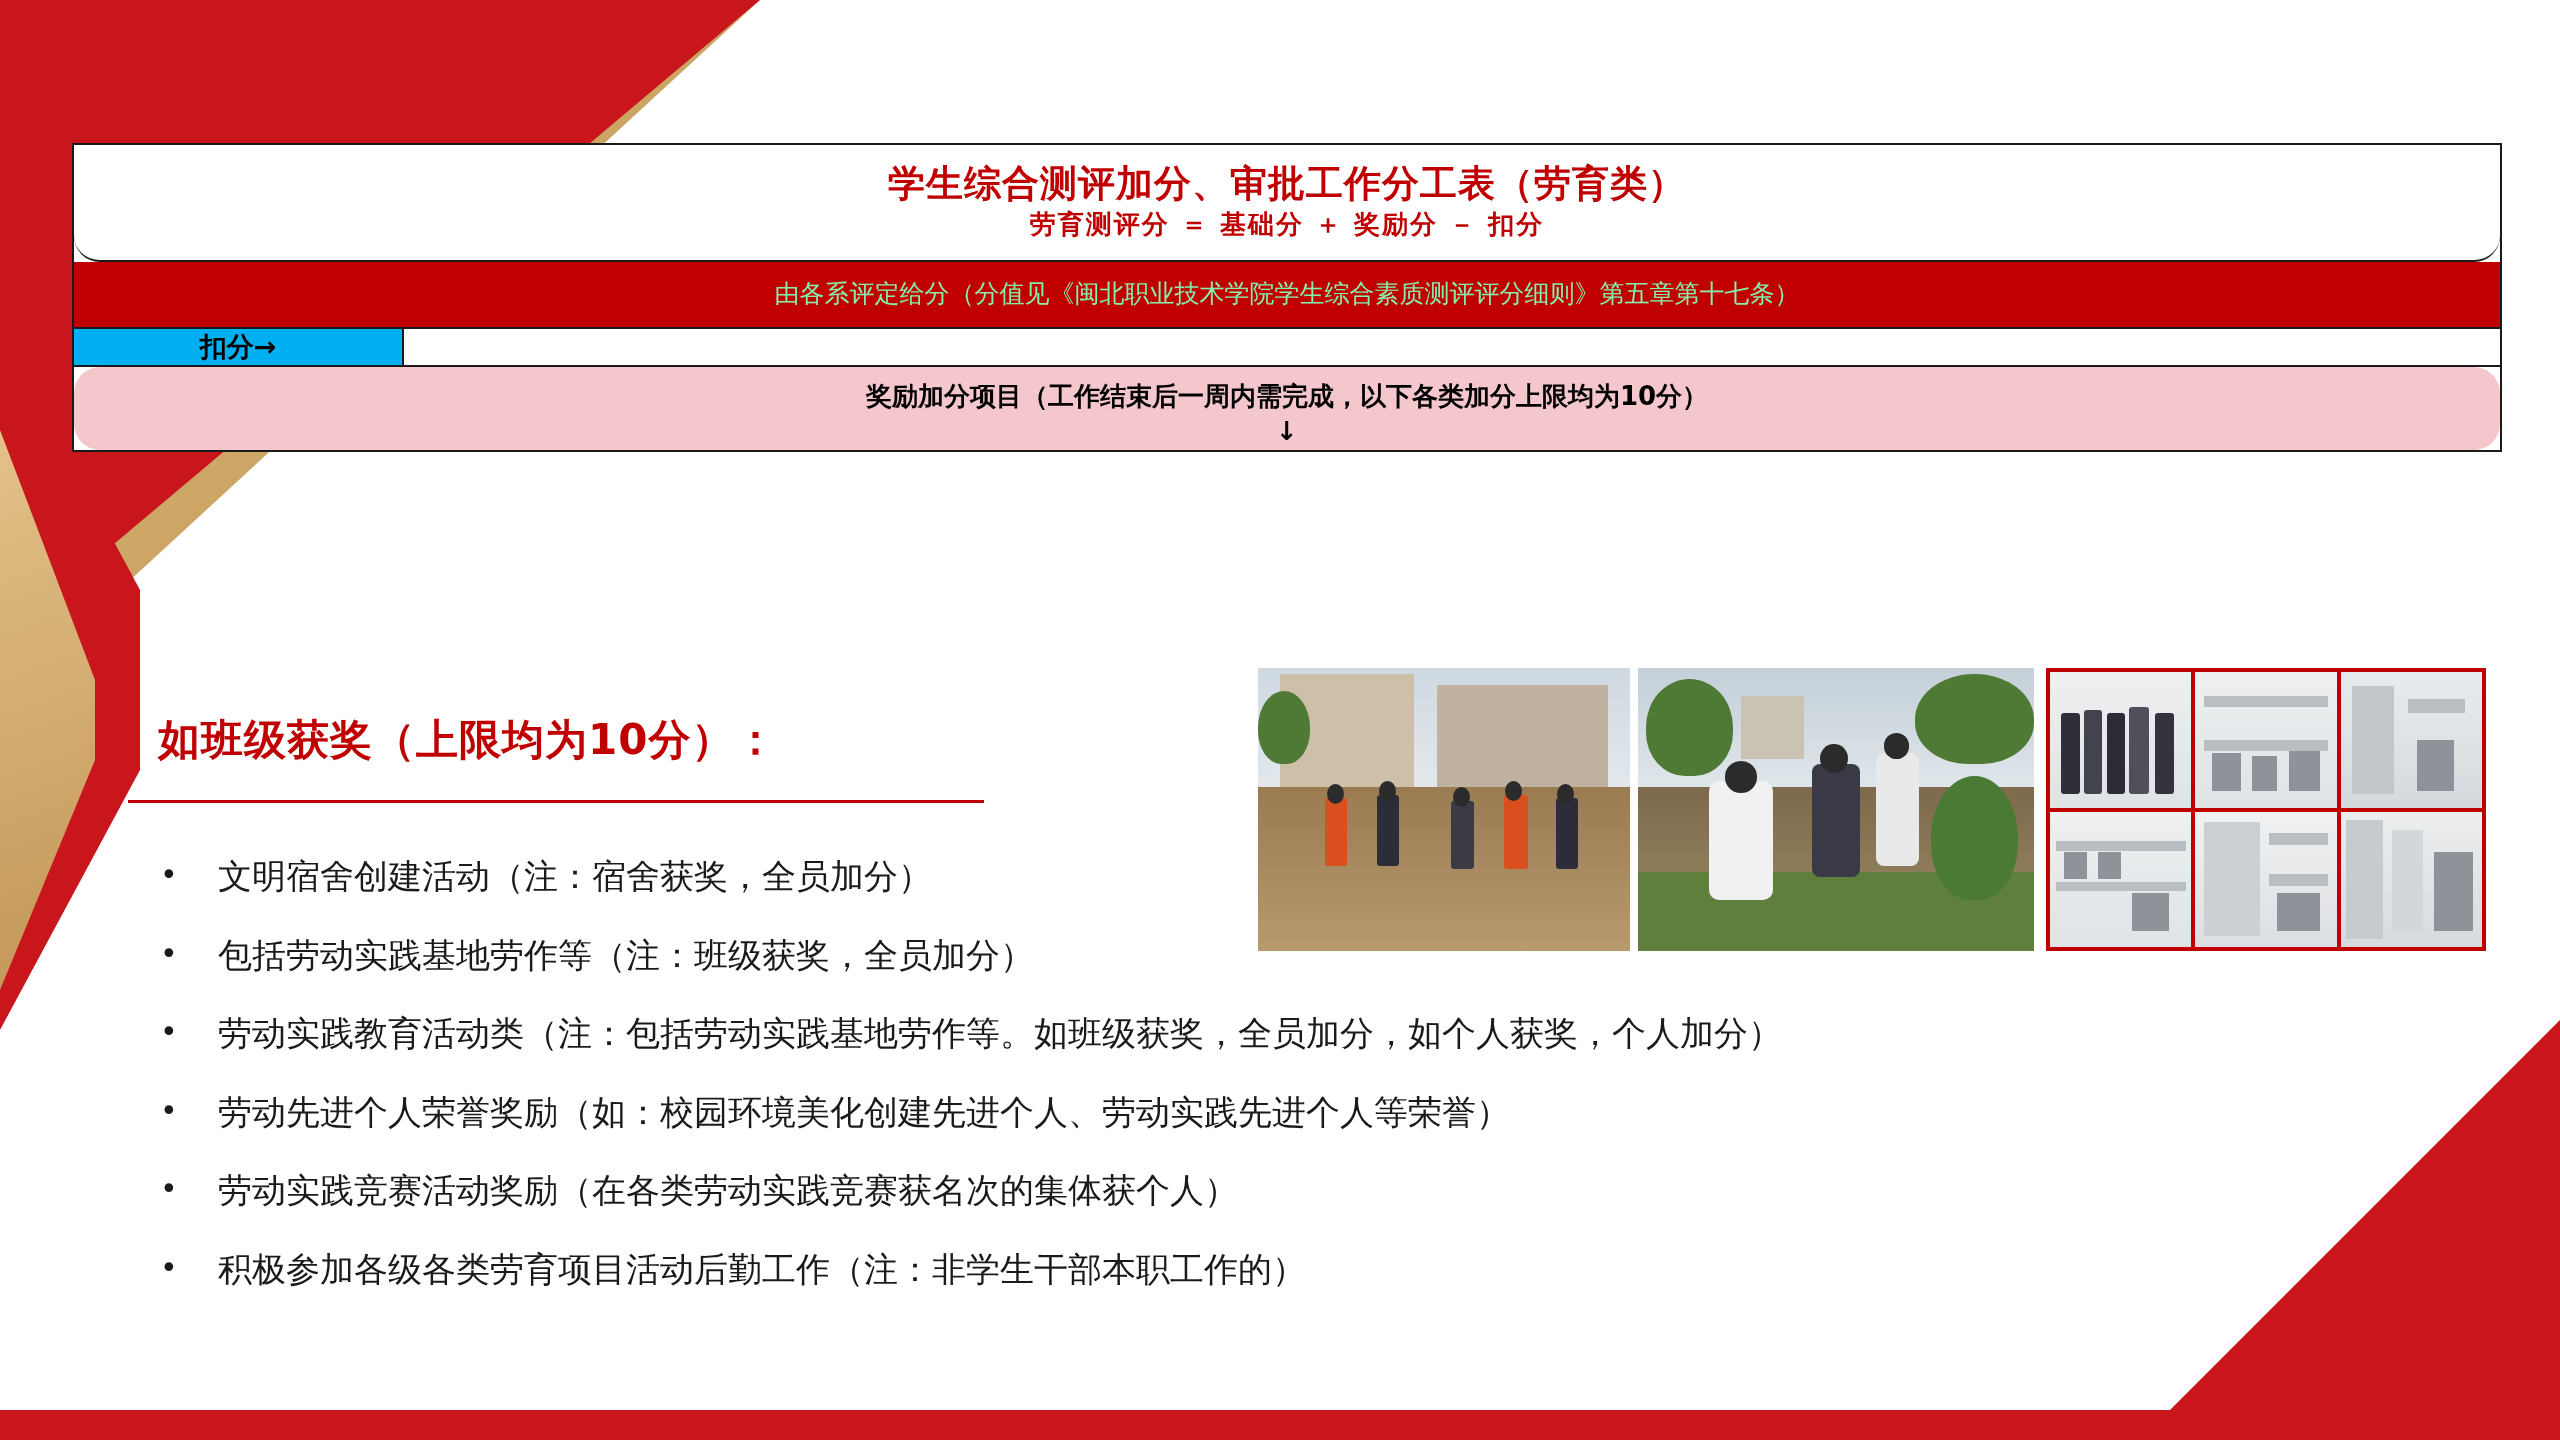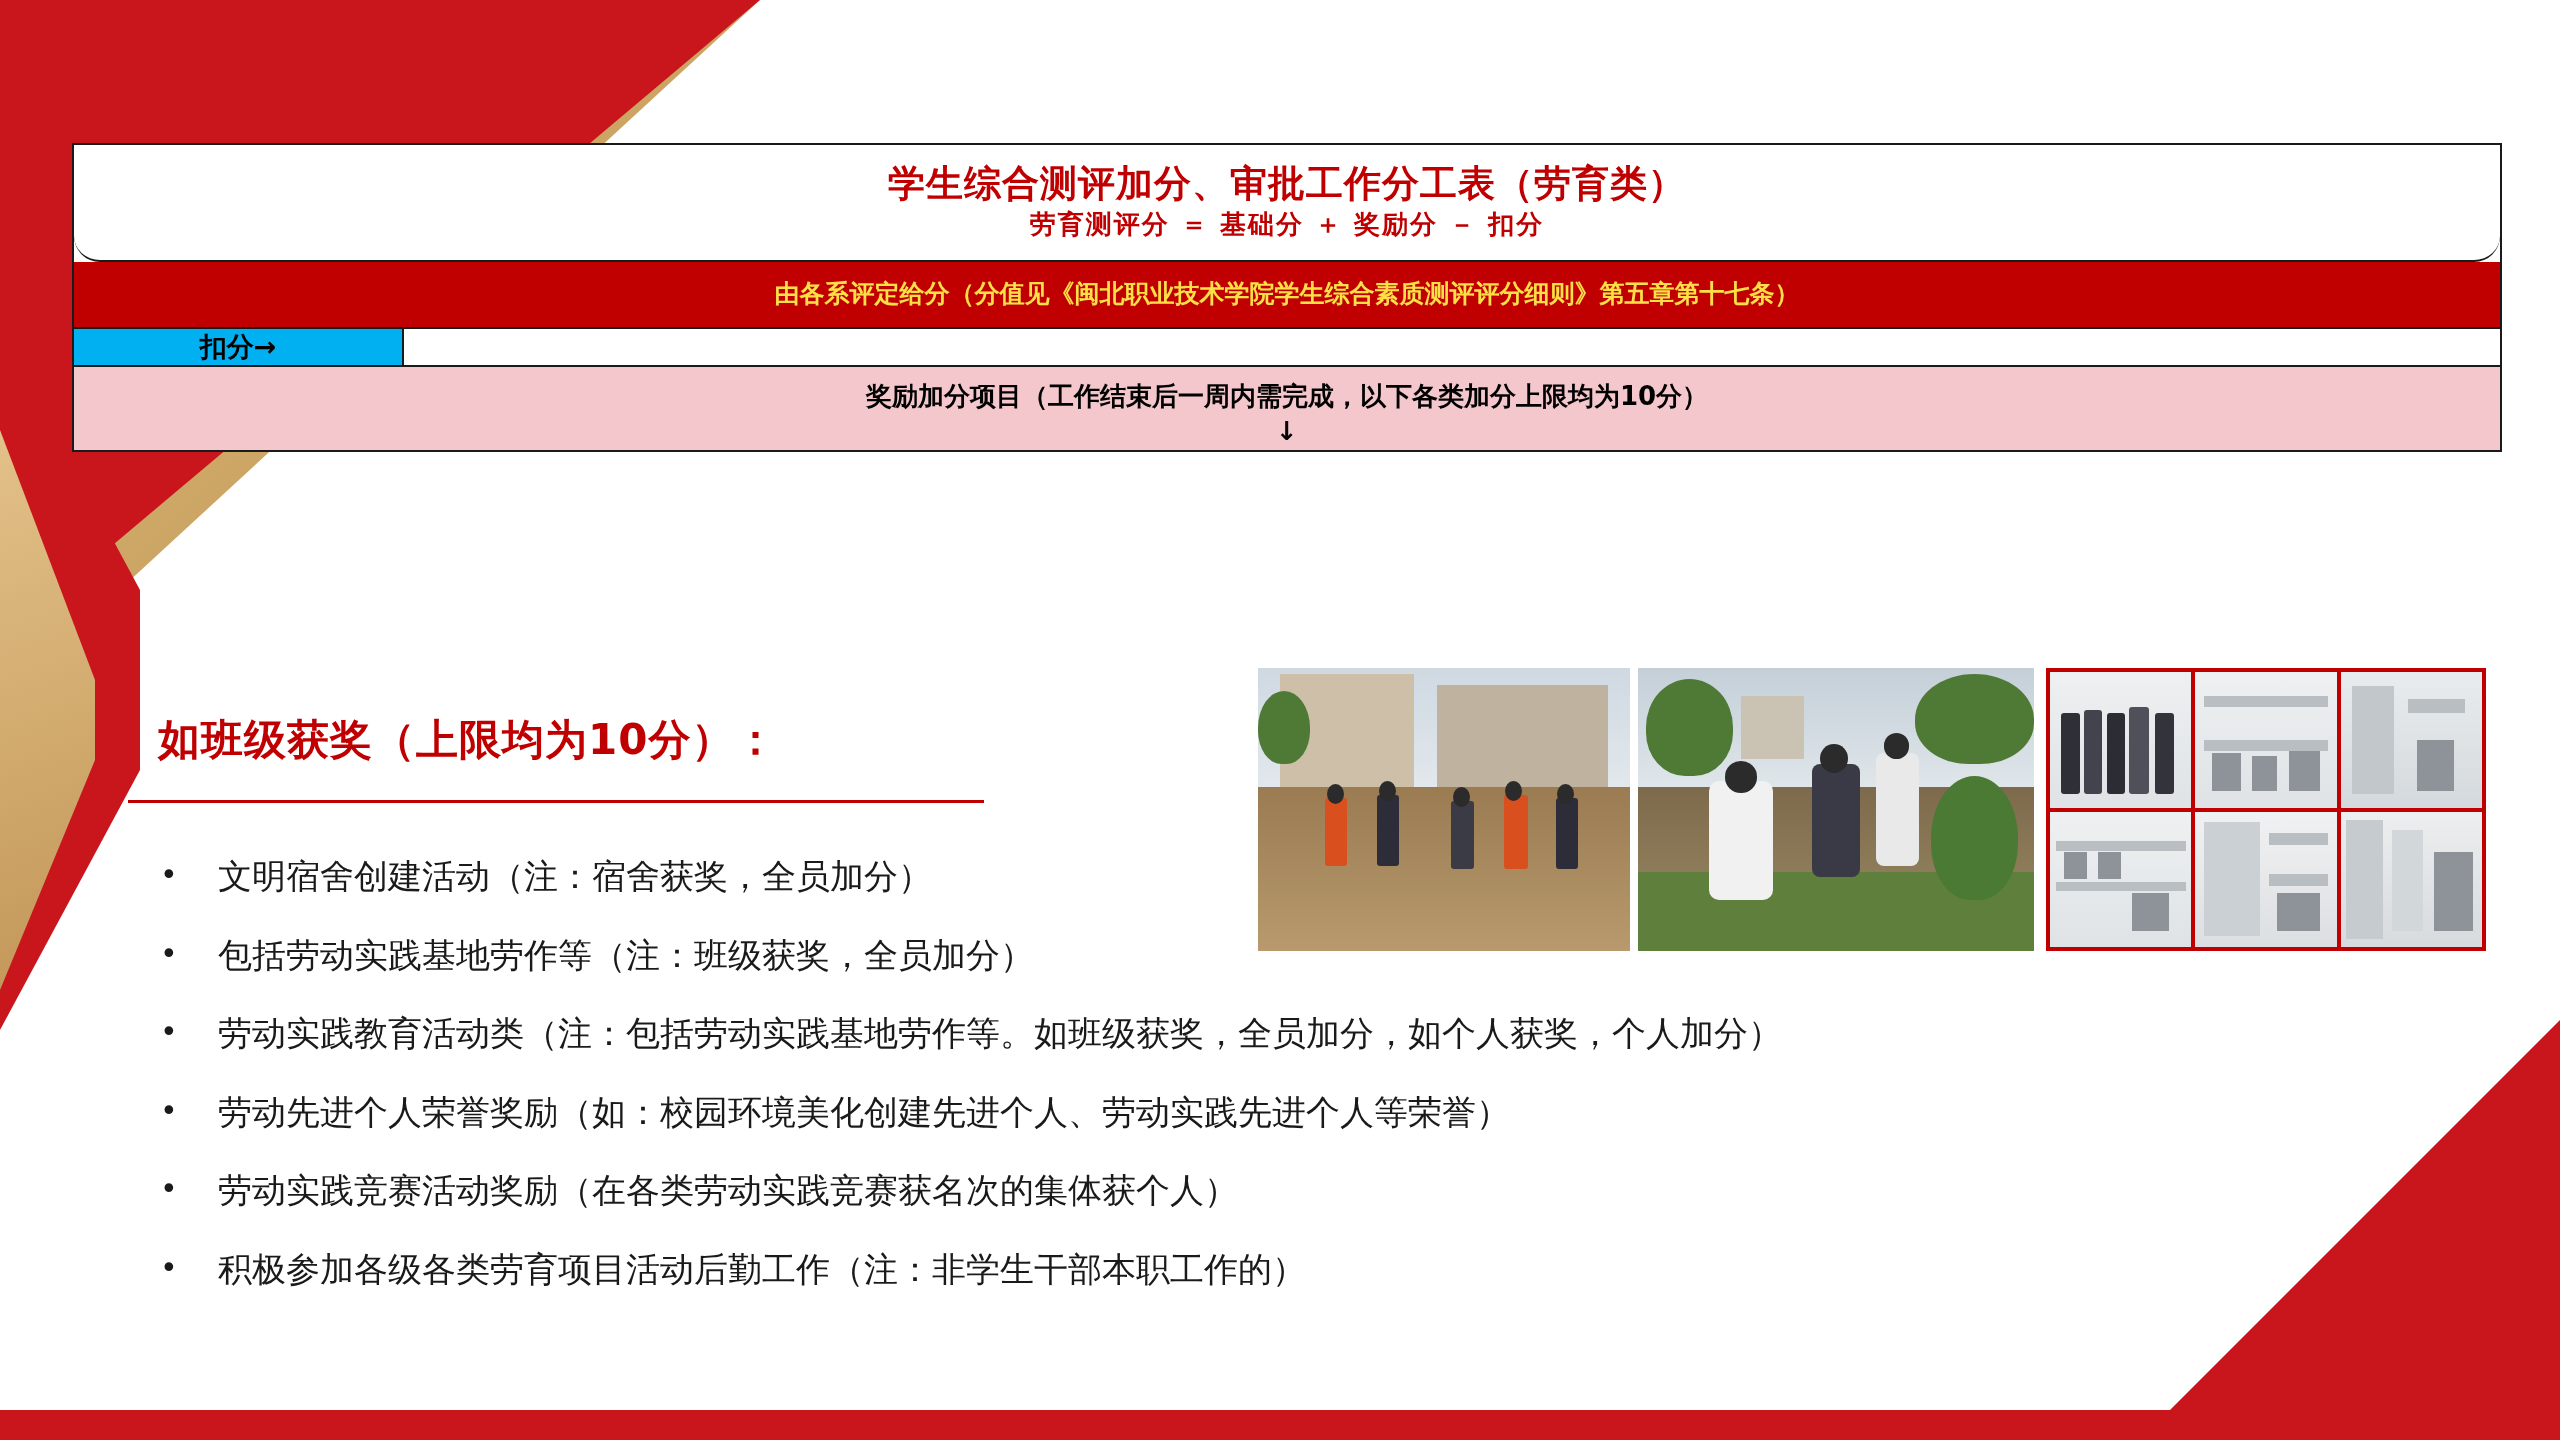--- a/index.html
+++ b/index.html
@@ -124,33 +124,34 @@
     flex: 1 1 auto;
     padding: 14px 18px;
     box-sizing: border-box;
     font-size: 25px;
     line-height: 1.45;
     color: #000000;
     font-family: "DejaVu Sans", sans-serif;
   }
 
   .row-base .row-label { background: #c00000; color: #000; }
-  .row-base .row-body  { background: #c00000; color: #fde047; text-align: center; font-weight: bold; }
+  .row-base .row-body  { background: #c00000; color: #86efac; text-align: center; font-weight: normal; }
 
   .row-deduct .row-label { background: #00b0f0; }
   .row-deduct .row-body  { background: #00b0f0; font-weight: bold; text-align: left; }
 
   .row-bonus {
     background: #f4c7cd;
     text-align: center;
     padding: 12px 10px 6px 10px;
     font-size: 26px;
     font-weight: bold;
     color: #000;
     font-family: "DejaVu Sans", sans-serif;
+    border-radius: 26px;
   }
   .row-bonus .arrow-down {
     display: block;
     font-size: 26px;
     line-height: 1;
     margin-top: 4px;
   }
 
   
   .main-heading {

